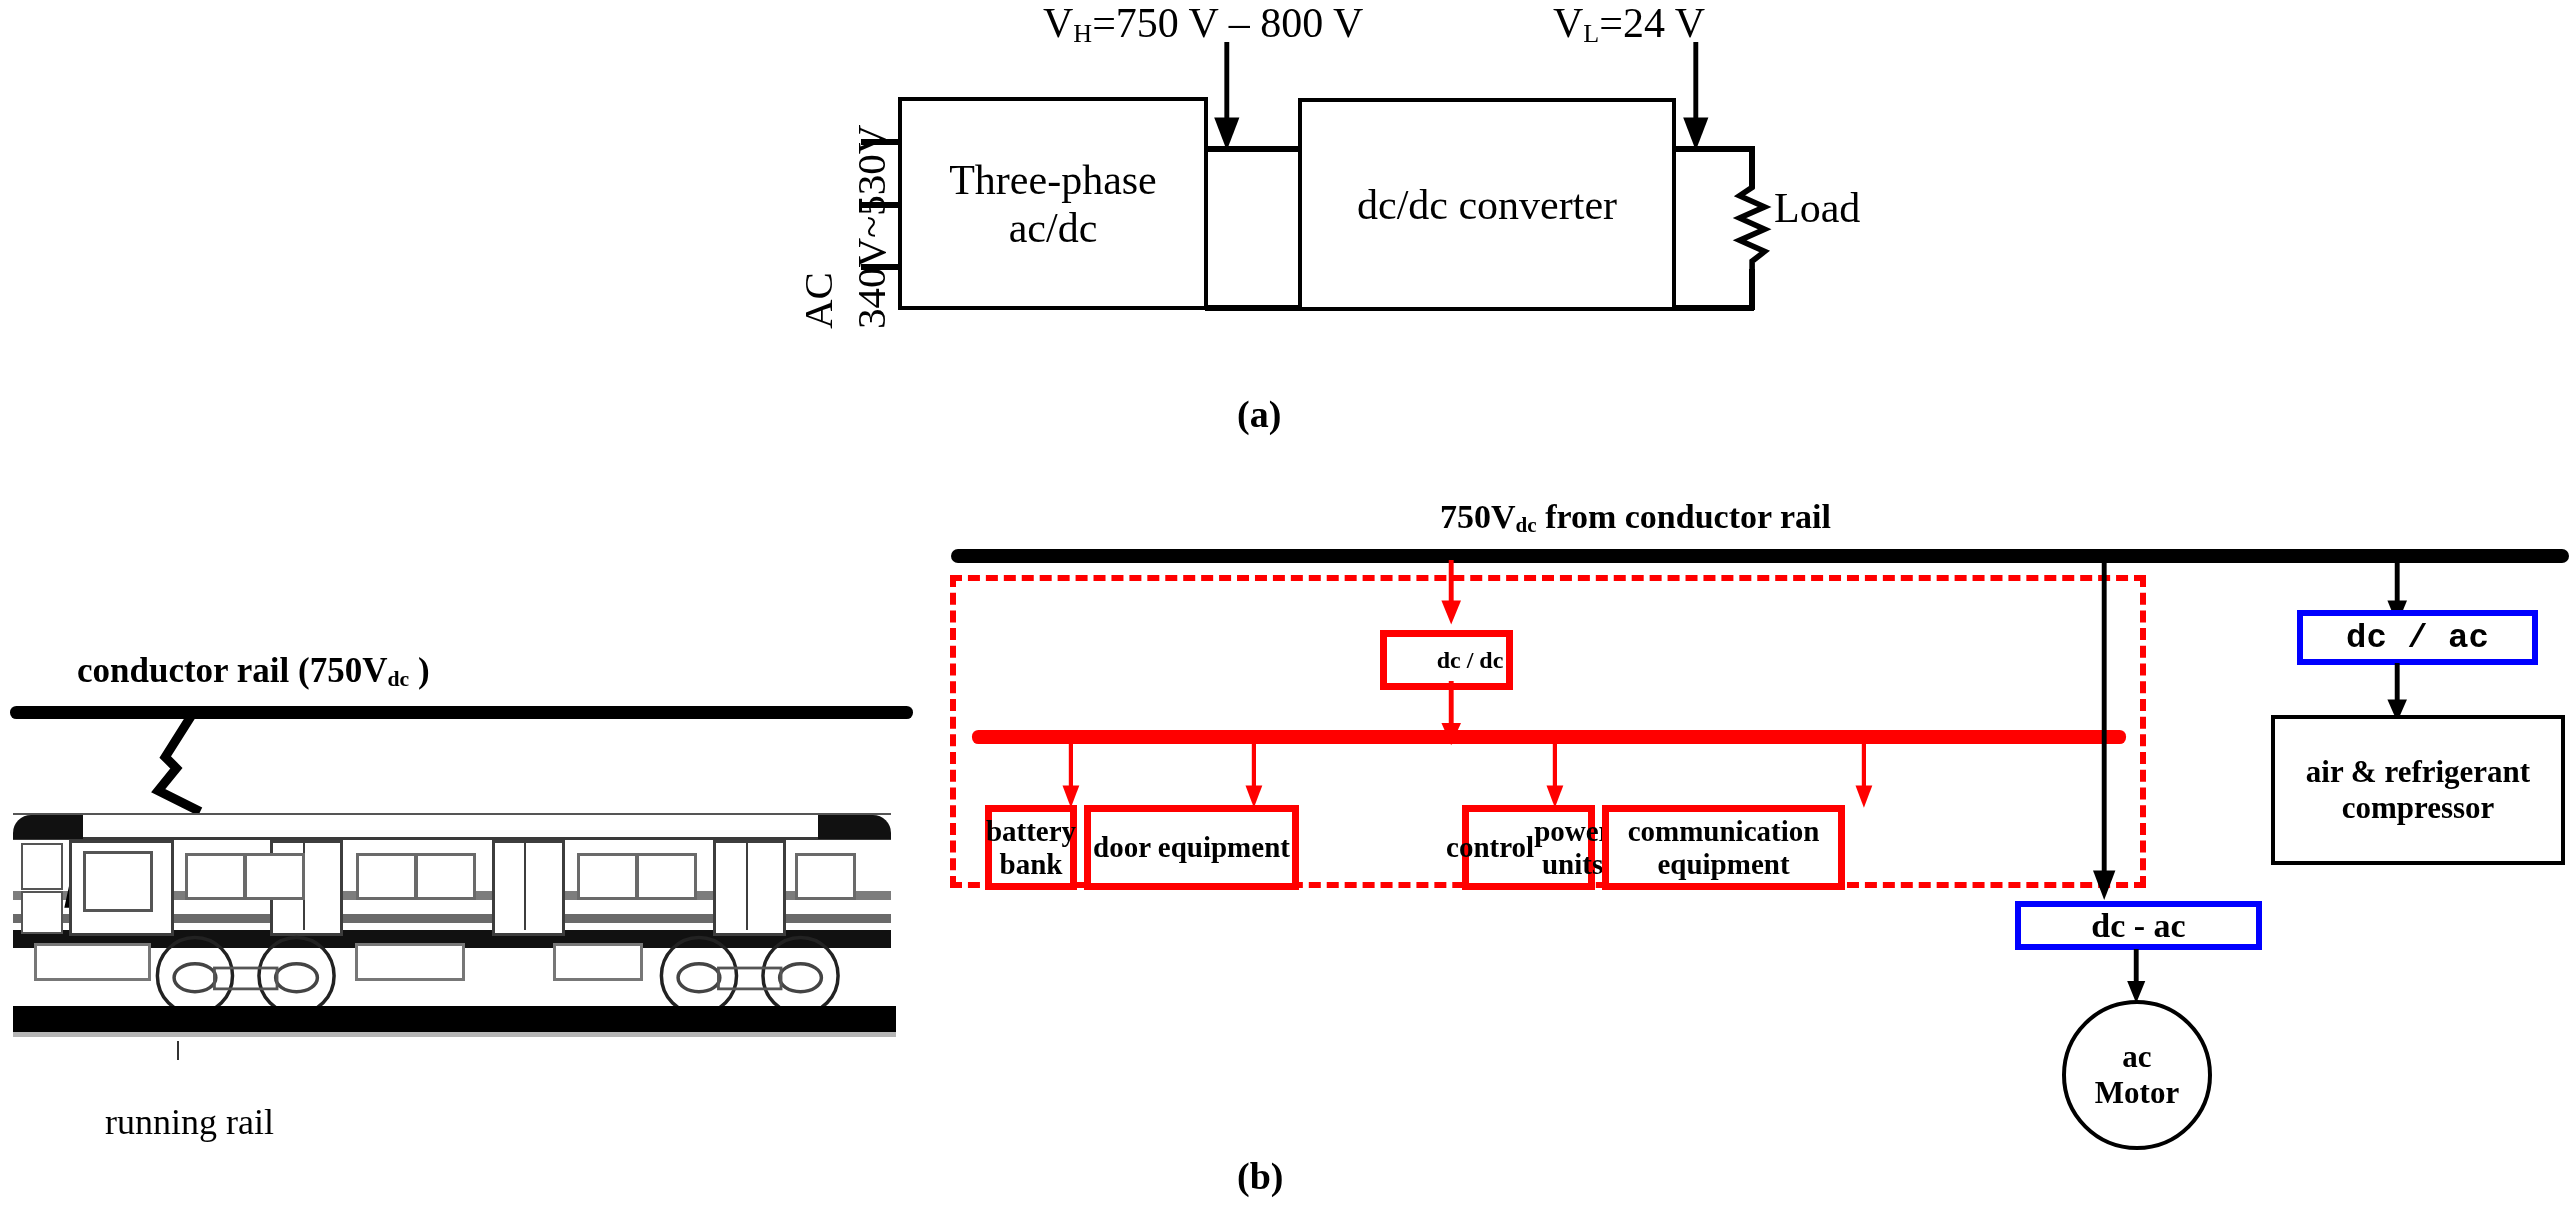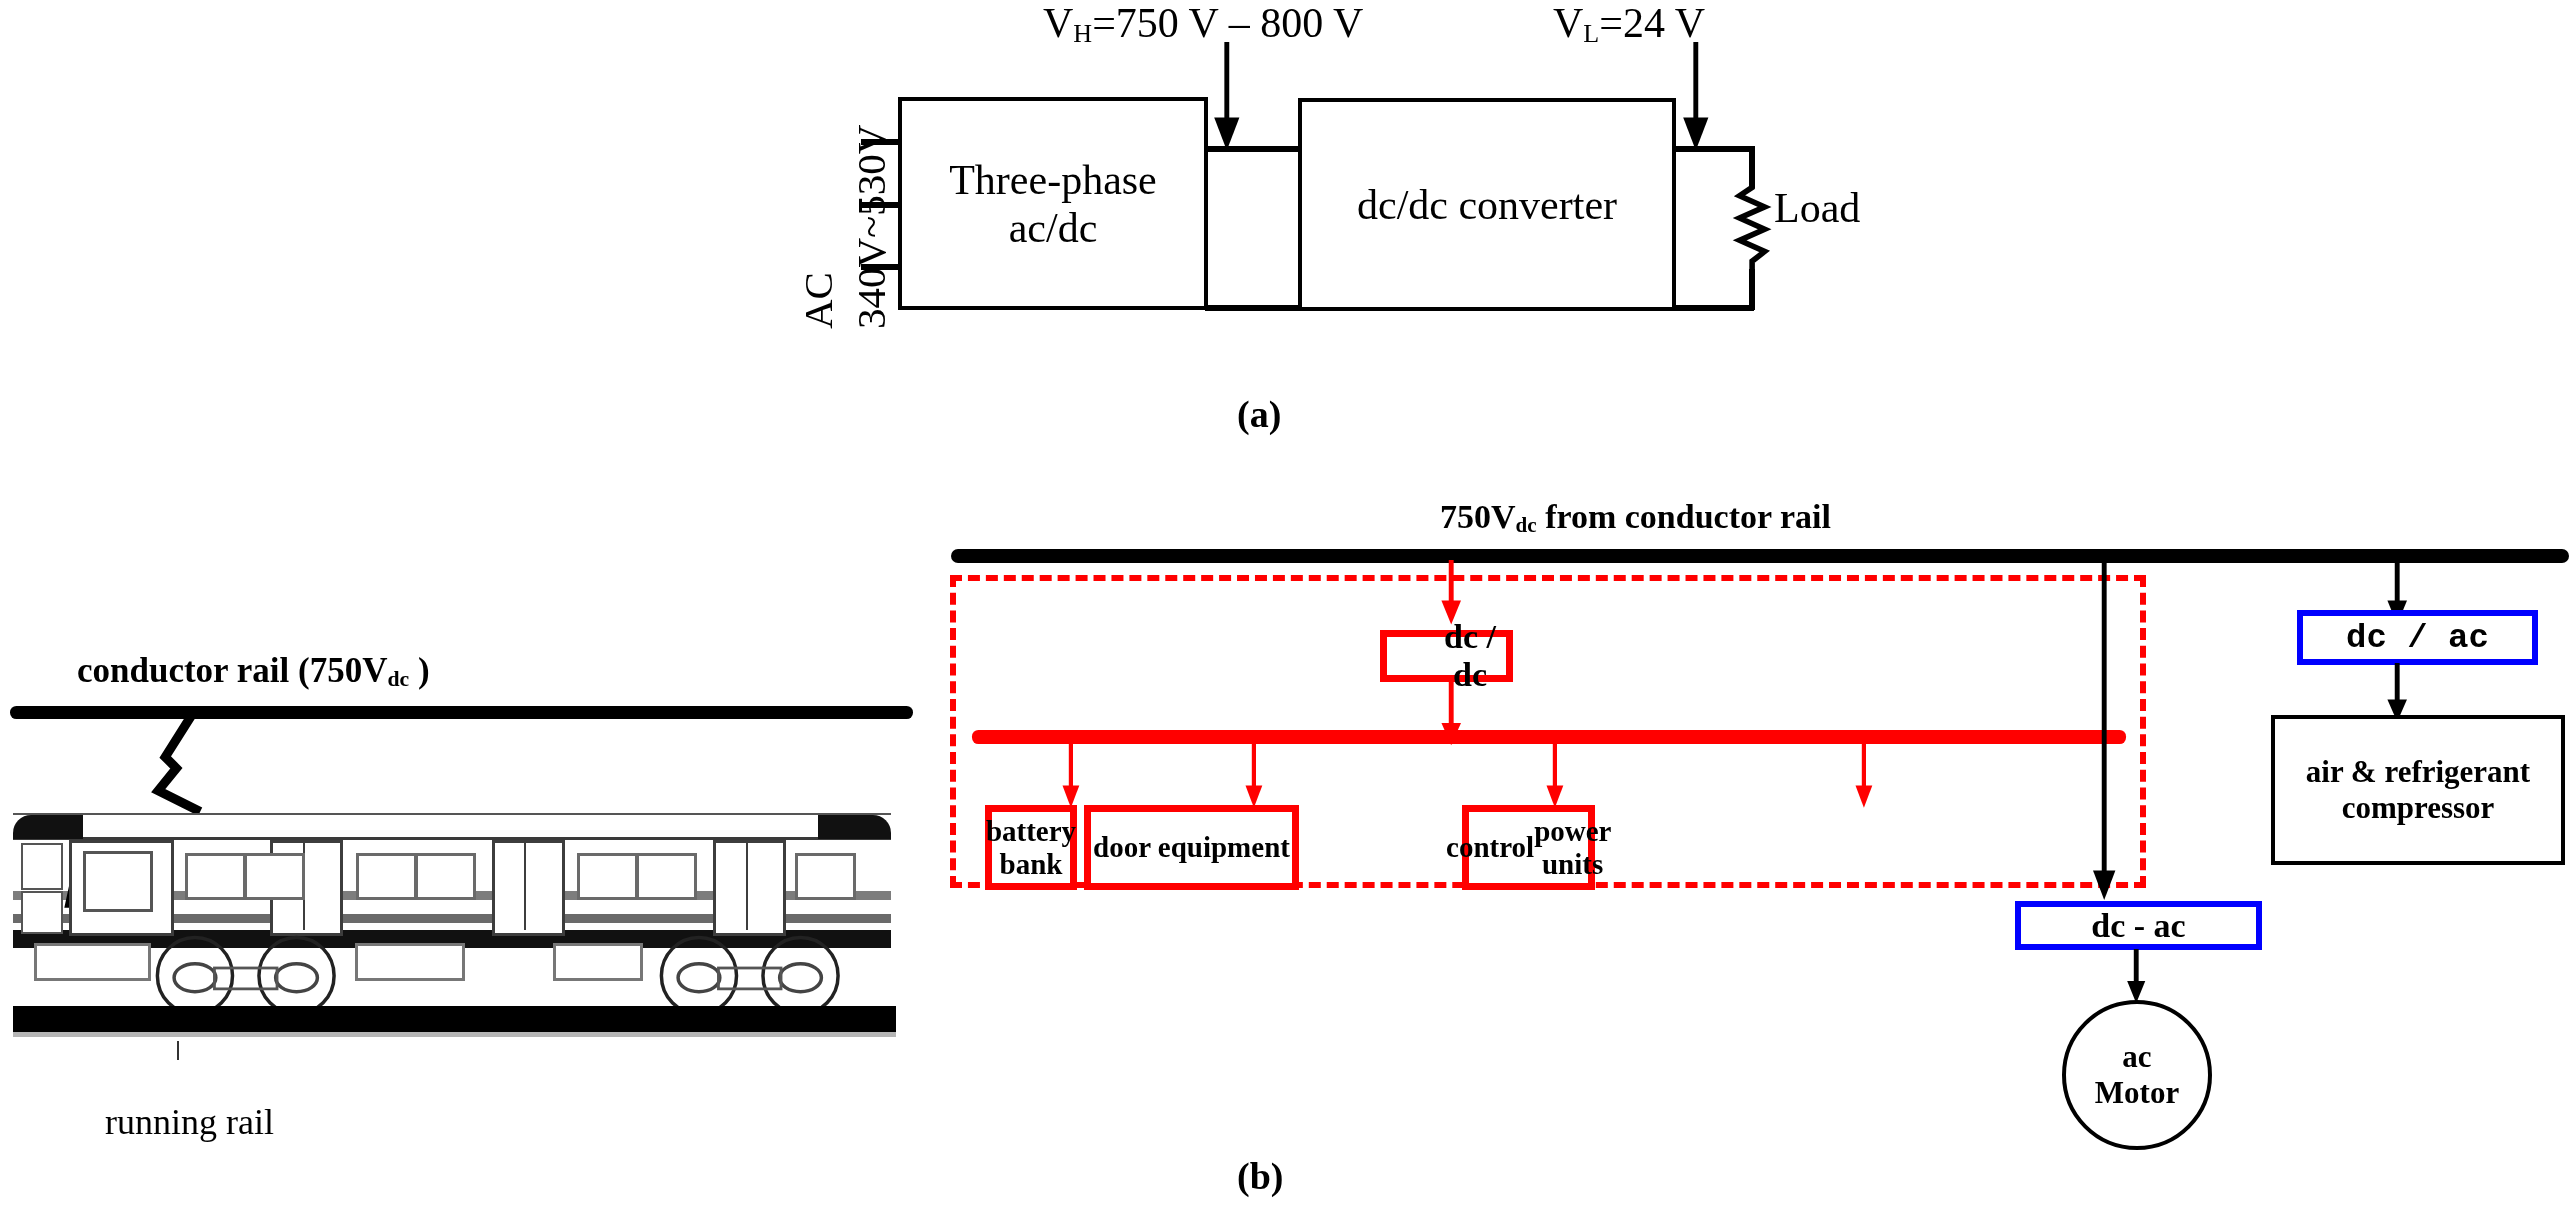--- a/index.html
+++ b/index.html
@@ -175,21 +175,21 @@
 
   <div class="bar" style="left:951px;top:549px;width:1618px;height:14px;border-radius:7px;"></div>
 
   <div class="dashwrap" style="left:950px;top:575px;width:1196px;height:313px;"></div>
 
   <svg style="left:1440px;top:560px;width:28px;height:70px;" viewBox="0 0 40 100" width="28" height="70">
     <line x1="16" y1="0" x2="16" y2="72" stroke="#ff0000" stroke-width="7"></line>
     <polygon points="16,92 2,58 30,58" fill="#ff0000"></polygon>
   </svg>
 
-  <div class="box kred" style="left:1380px;top:630px;width:133px;height:52px;font-size:34px;font-weight:bold;padding-left:47px;">
+  <div class="box kred" style="left:1380px;top:630px;width:133px;height:60px;font-size:24px;font-weight:bold;padding-left:47px;">
     <span>dc / dc</span>
   </div>
 
   <svg style="left:1440px;top:681px;width:28px;height:67px;" viewBox="0 0 40 96" width="28" height="67">
     <line x1="16" y1="0" x2="16" y2="76" stroke="#ff0000" stroke-width="7"></line>
     <polygon points="16,92 2,60 30,60" fill="#ff0000"></polygon>
   </svg>
 
   <div class="rbar" style="left:972px;top:730px;width:1154px;height:14px;"></div>
 
@@ -217,20 +217,24 @@
 
   <div class="box kred" style="left:1084px;top:805px;width:215px;height:85px;font-size:29px;font-weight:bold;">
     <span>door equipment</span>
   </div>
 
   <div class="box kred" style="left:1462px;top:805px;width:133px;height:85px;flex-direction:row;font-size:29px;font-weight:bold;text-align:center;">
     <span>control</span>
     <span>power units</span>
   </div>
 
+  <div class="box kred" style="left:1602px;top:805px;width:243px;height:85px;flex-direction:column;font-size:29px;font-weight:bold;">
+    <span>communication</span>
+    <span>equipment</span>
+  </div>
 
   <svg style="left:2093px;top:556px;width:28px;height:346px;" viewBox="0 0 40 495" width="28" height="346">
     <line x1="16" y1="0" x2="16" y2="465" stroke="#000" stroke-width="7"></line>
     <polygon points="16,492 0,450 32,450" fill="#000"></polygon>
   </svg>
 
   <div class="box kblue" style="left:2015px;top:901px;width:247px;height:49px;font-size:34px;font-weight:bold;">
     <span>dc - ac</span>
   </div>
 

